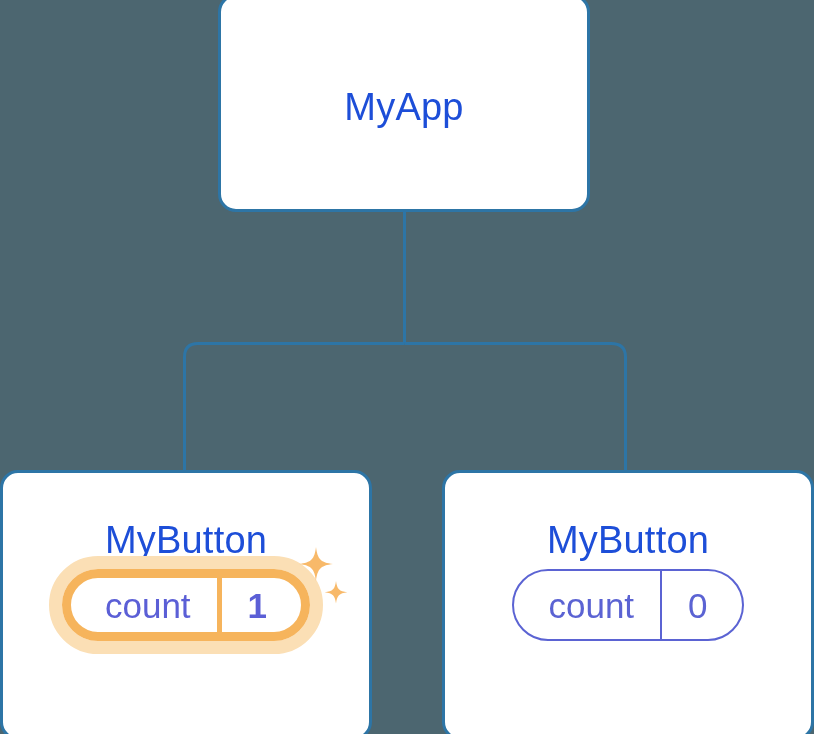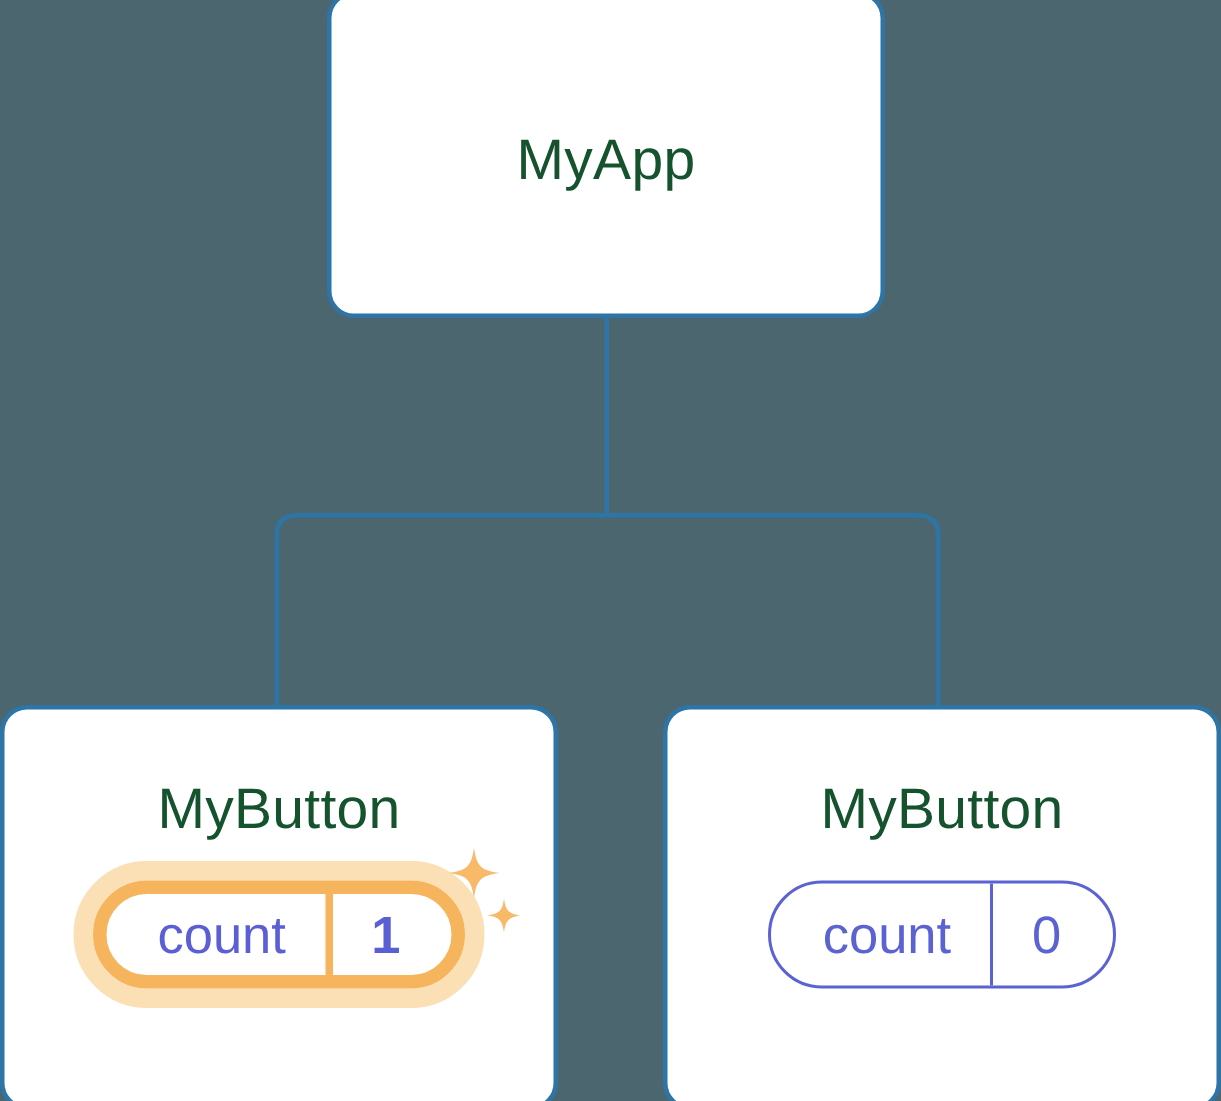--- a/index.html
+++ b/index.html
@@ -38,21 +38,21 @@
     background: #ffffff;
     border: 3px solid #2d75a6;
     border-radius: 18px;
     box-sizing: border-box;
     display: flex;
     flex-direction: column;
     align-items: center;
   }
 
   .node-title {
-    color: #14532d;
+    color: #1d4ed8;
     font-size: 38px;
     font-weight: 400;
     letter-spacing: 0.2px;
     line-height: 1;
     white-space: nowrap;
   }
 
   
   #node-root {
     left: 218px;
@@ -68,21 +68,21 @@
   
   .node-child {
     top: 470px;
     height: 270px;
     padding-top: 48px;
   }
   #node-child-0 { left: 0px;   width: 372px; }
   #node-child-1 { left: 442px; width: 372px; }
 
   .node-child .node-title {
-    margin-bottom: 28px;
+    margin-bottom: 10px;
     text-align: center;
   }
 
   
   .pill-wrap {
     position: relative;
     display: flex;
     align-items: center;
     justify-content: center;
   }

